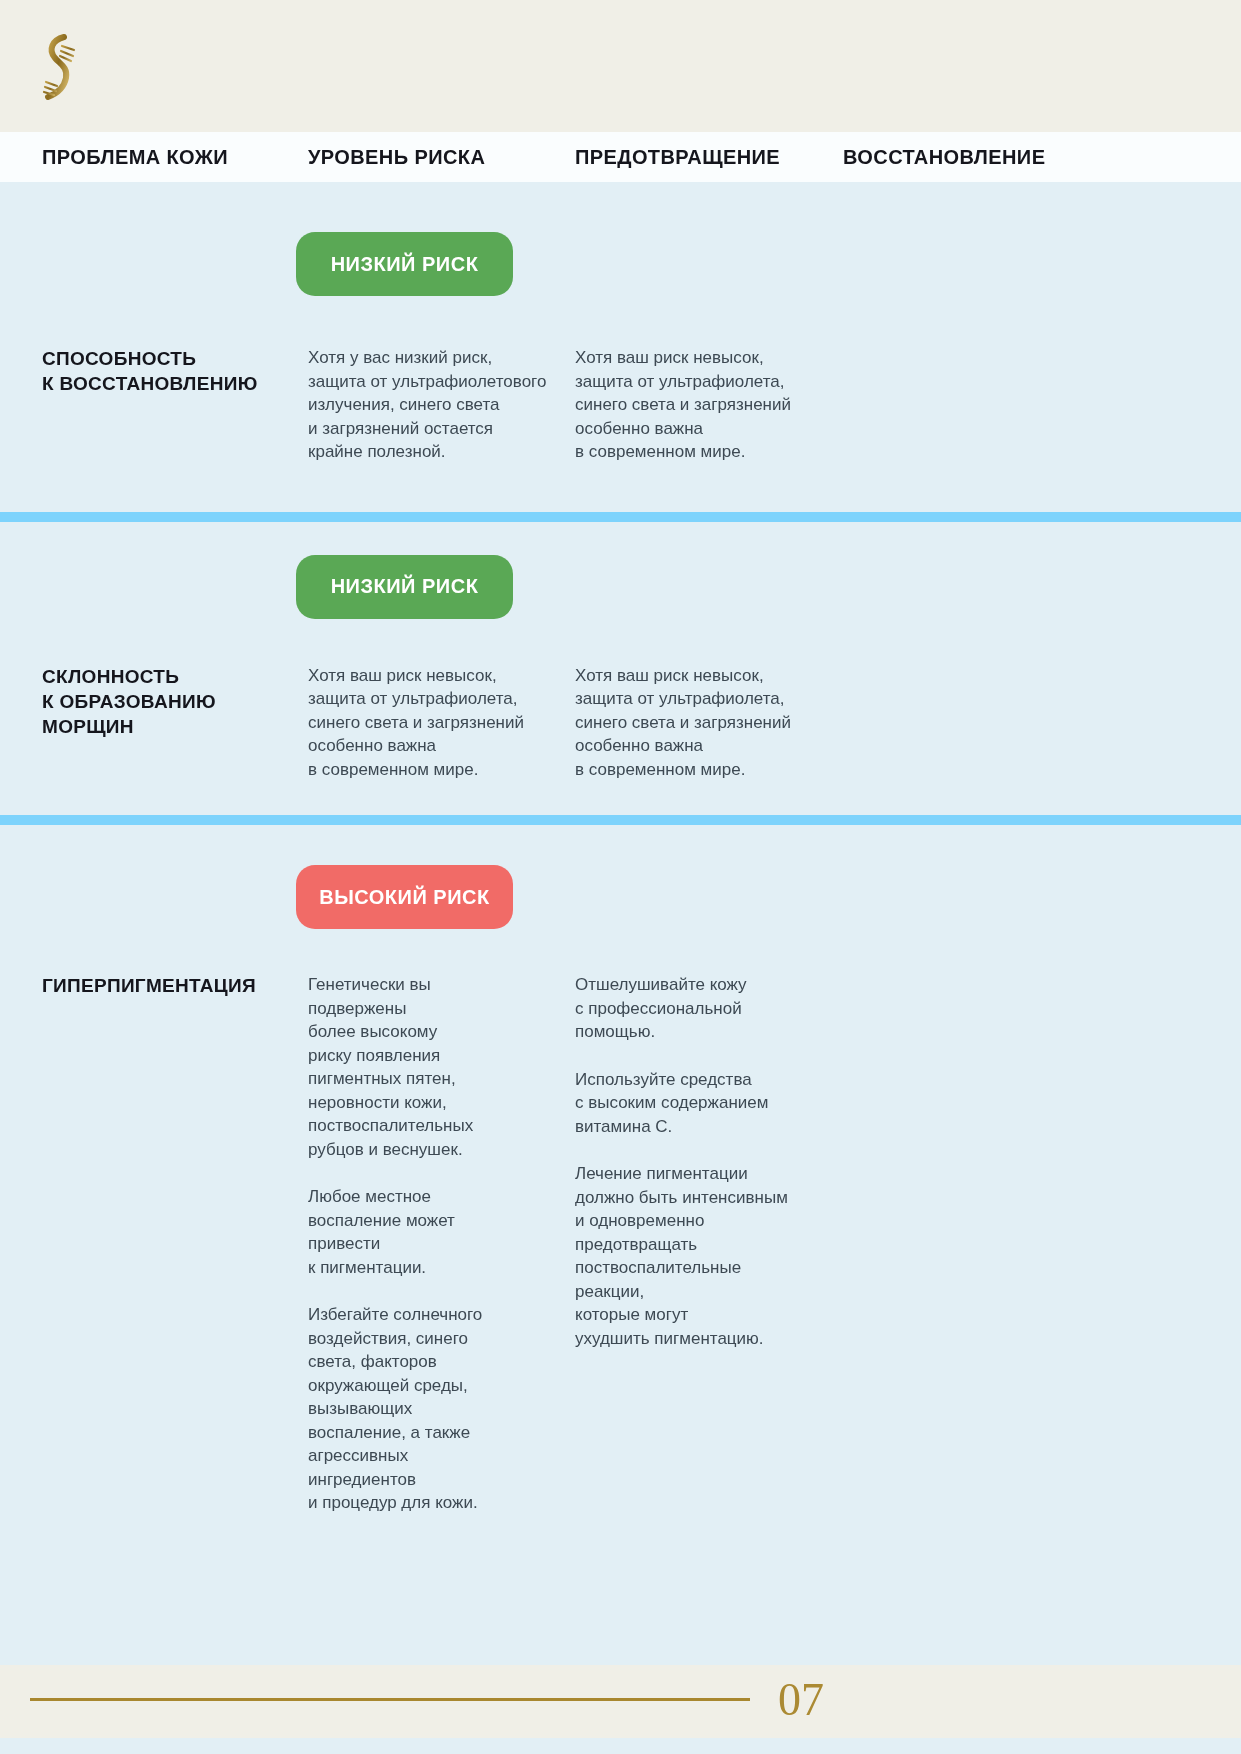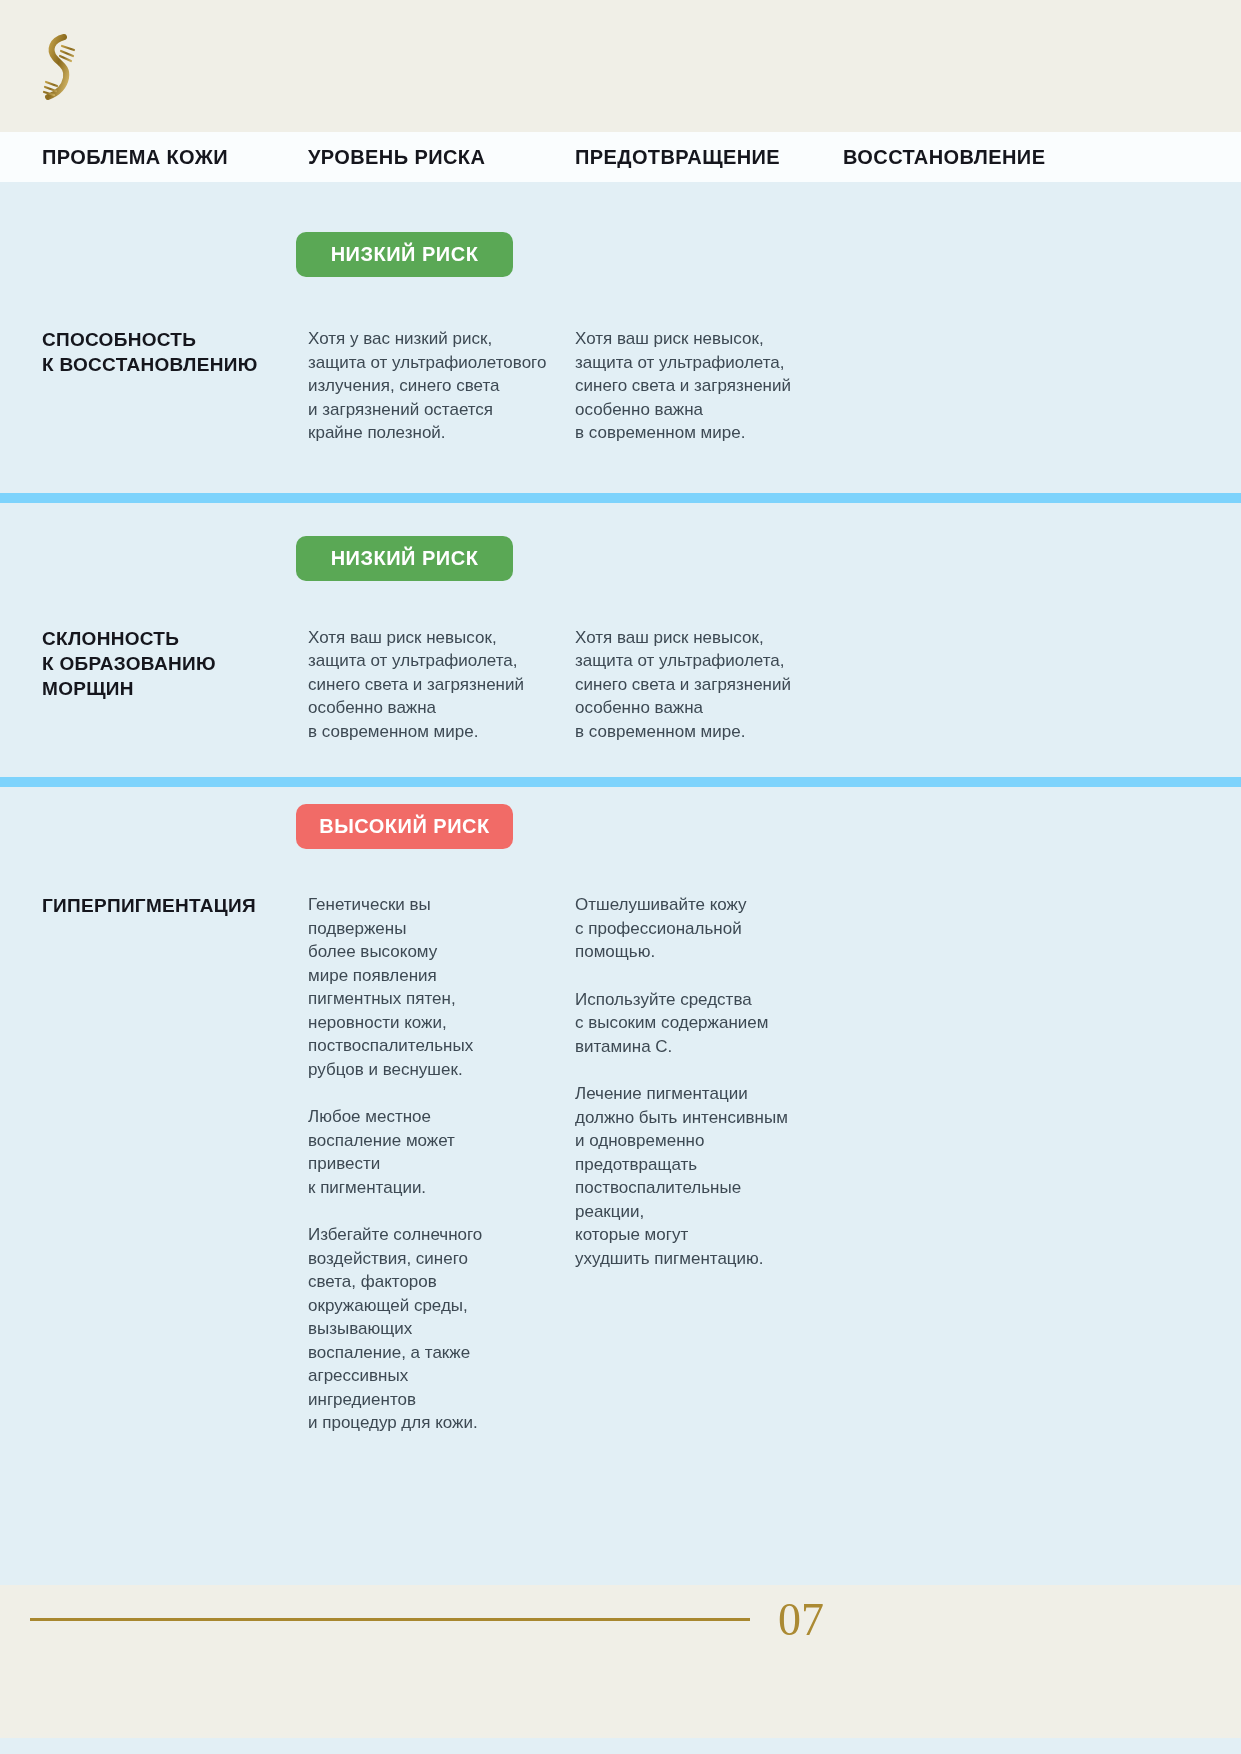--- a/index.html
+++ b/index.html
@@ -16,28 +16,28 @@
   }
   .hcell { font-size:20px; font-weight:700; color:#15161d; letter-spacing:.4px; white-space:nowrap; }
   .risk-section {
     background:#e2eff5; margin-bottom:10px;
     display:grid; grid-template-columns:266px 267px 268px 1fr;
     padding:0 40px 0 42px;
   }
   .risk-section:last-of-type { margin-bottom:0; }
   .sec-1 { padding-top:50px; padding-bottom:48px; }
   .sec-2 { padding-top:33px; padding-bottom:34px; }
-  .sec-3 { padding-top:17px; padding-bottom:150px; }
+  .sec-3 { padding-top:40px; padding-bottom:150px; }
   .badge-row { grid-column:2; grid-row:1; }
   .sec-1 .badge-row { margin-bottom:50px; }
   .sec-2 .badge-row { margin-bottom:45px; }
   .sec-3 .badge-row { margin-bottom:44px; }
   .badge {
     display:inline-flex; align-items:center; justify-content:center;
-    width:217px; height:45px; margin-left:-12px; border-radius:10px;
+    width:217px; height:64px; margin-left:-12px; border-radius:19px;
     color:#ffffff; font-weight:700; font-size:20px; letter-spacing:.5px; white-space:nowrap;
   }
   .badge-low  { background:#5aa855; }
   .badge-high { background:#f16b67; }
   .cell { grid-row:2; }
   .cell-problem { grid-column:1; }
   .cell-risk { grid-column:2; }
   .cell-prevention { grid-column:3; }
   .cell-recovery { grid-column:4; }
   .problem-title {
@@ -143,21 +143,21 @@
       <div class="badge-row">
         <div class="badge badge-high">ВЫСОКИЙ РИСК</div>
       </div>
       <div class="cell cell-problem">
         <div class="problem-title">ГИПЕРПИГМЕНТАЦИЯ</div>
       </div>
       <div class="cell cell-risk">
         <p>Генетически вы
 подвержены
 более высокому
-мире появления
+риску появления
 пигментных пятен,
 неровности кожи,
 поствоспалительных
 рубцов и веснушек.</p>
         <p>Любое местное
 воспаление может
 привести
 к пигментации.</p>
         <p>Избегайте солнечного
 воздействия, синего

